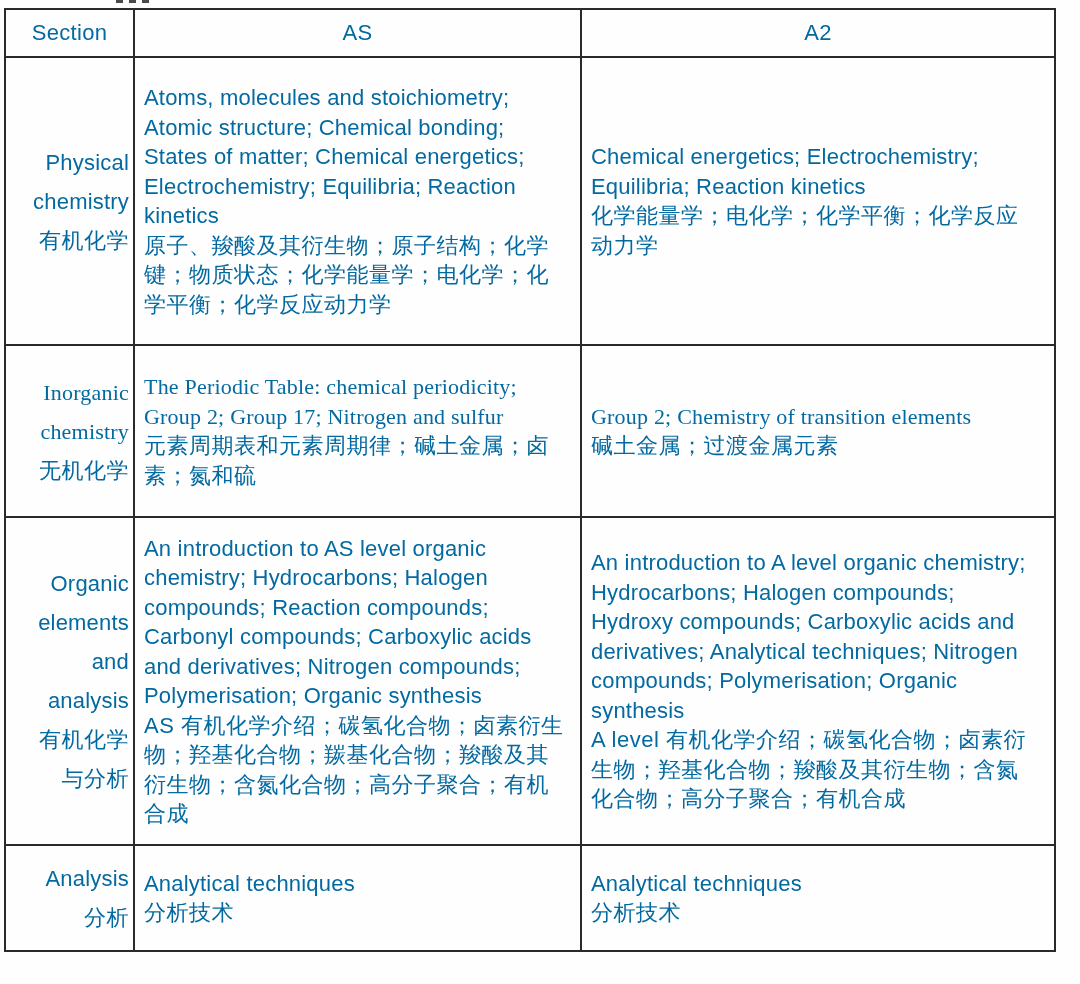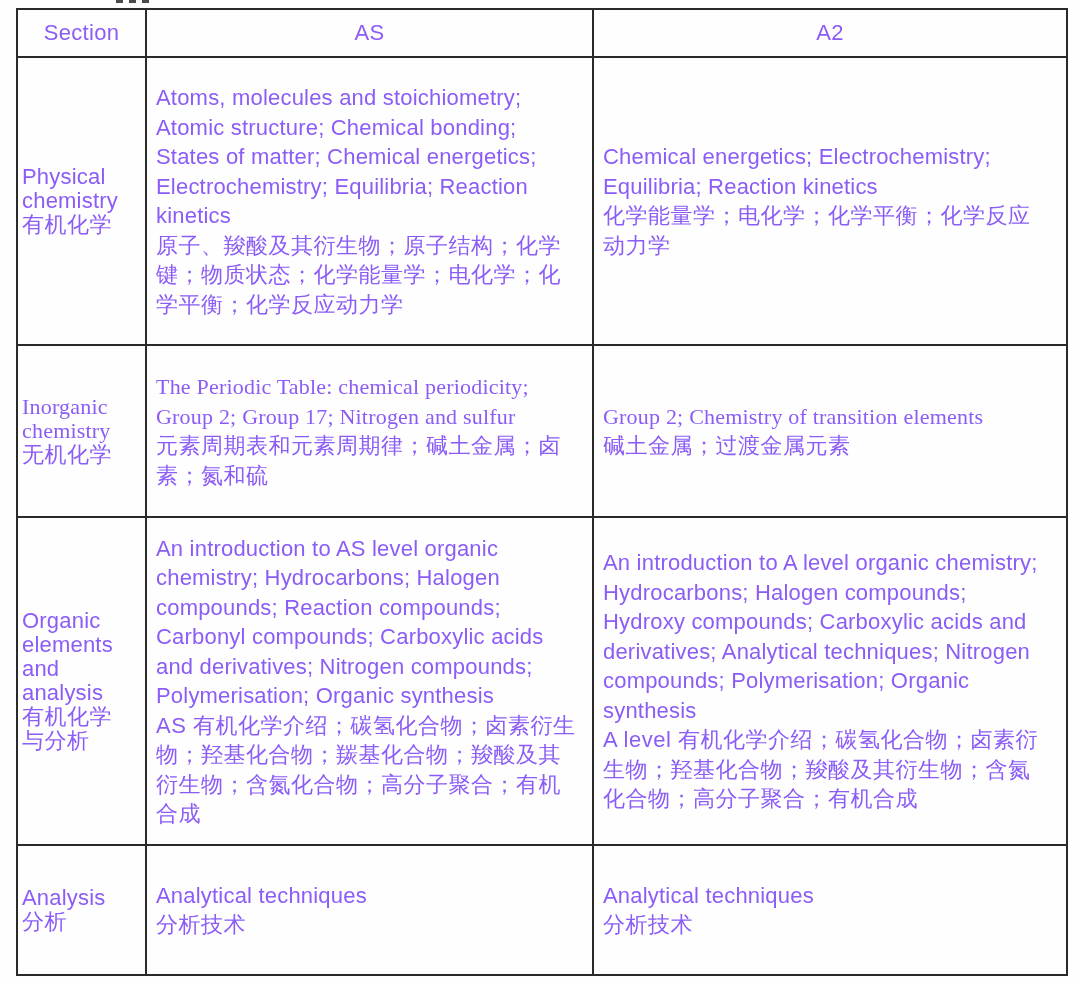--- a/index.html
+++ b/index.html
@@ -29,59 +29,59 @@
   .crop-fragment span {
     display: inline-block;
     width: 7px;
     height: 3px;
     background: #4a4a4a;
     margin-right: 6px;
     vertical-align: top;
   }
   table.syllabus {
     position: absolute;
-    left: 16px;
+    left: 4px;
     top: 8px;
     border-collapse: collapse;
     table-layout: fixed;
     width: 1050px;
-    color: #8b5cf6;
+    color: #0369a1;
   }
   table.syllabus col.c-section { width: 129px; }
   table.syllabus col.c-as      { width: 447px; }
   table.syllabus col.c-a2      { width: 474px; }
   table.syllabus td, table.syllabus th {
     border: 2px solid #2a2a2a;
     vertical-align: middle;
     font-weight: normal;
   }
   th.head-cell {
     height: 44px;
     font-size: 22px;
     text-align: center;
     letter-spacing: 0.3px;
   }
   td.section-cell {
-    text-align: left;
+    text-align: right;
     padding: 12px 4px;
     font-size: 22px;
-    line-height: 24px;
+    line-height: 39px;
   }
   td.topic-cell {
     padding: 8px 16px 8px 9px;
     font-size: 22px;
     line-height: 29.5px;
     text-align: left;
   }
   .en-text { letter-spacing: 0.2px; }
   .zh-text { letter-spacing: 0.5px; }
   tr.r-physical  { height: 288px; }
   tr.r-inorganic { height: 172px; font-family: Liberation Serif, serif; }
   tr.r-organic   { height: 328px; }
-  tr.r-analysis  { height: 130px; border-radius: 6px; }
+  tr.r-analysis  { height: 106px; border-radius: 6px; }
 </style>
 </head>
 <body>
 
 <div class="page">
 
   <div class="crop-fragment">
     <span></span><span></span><span></span>
   </div>
 

